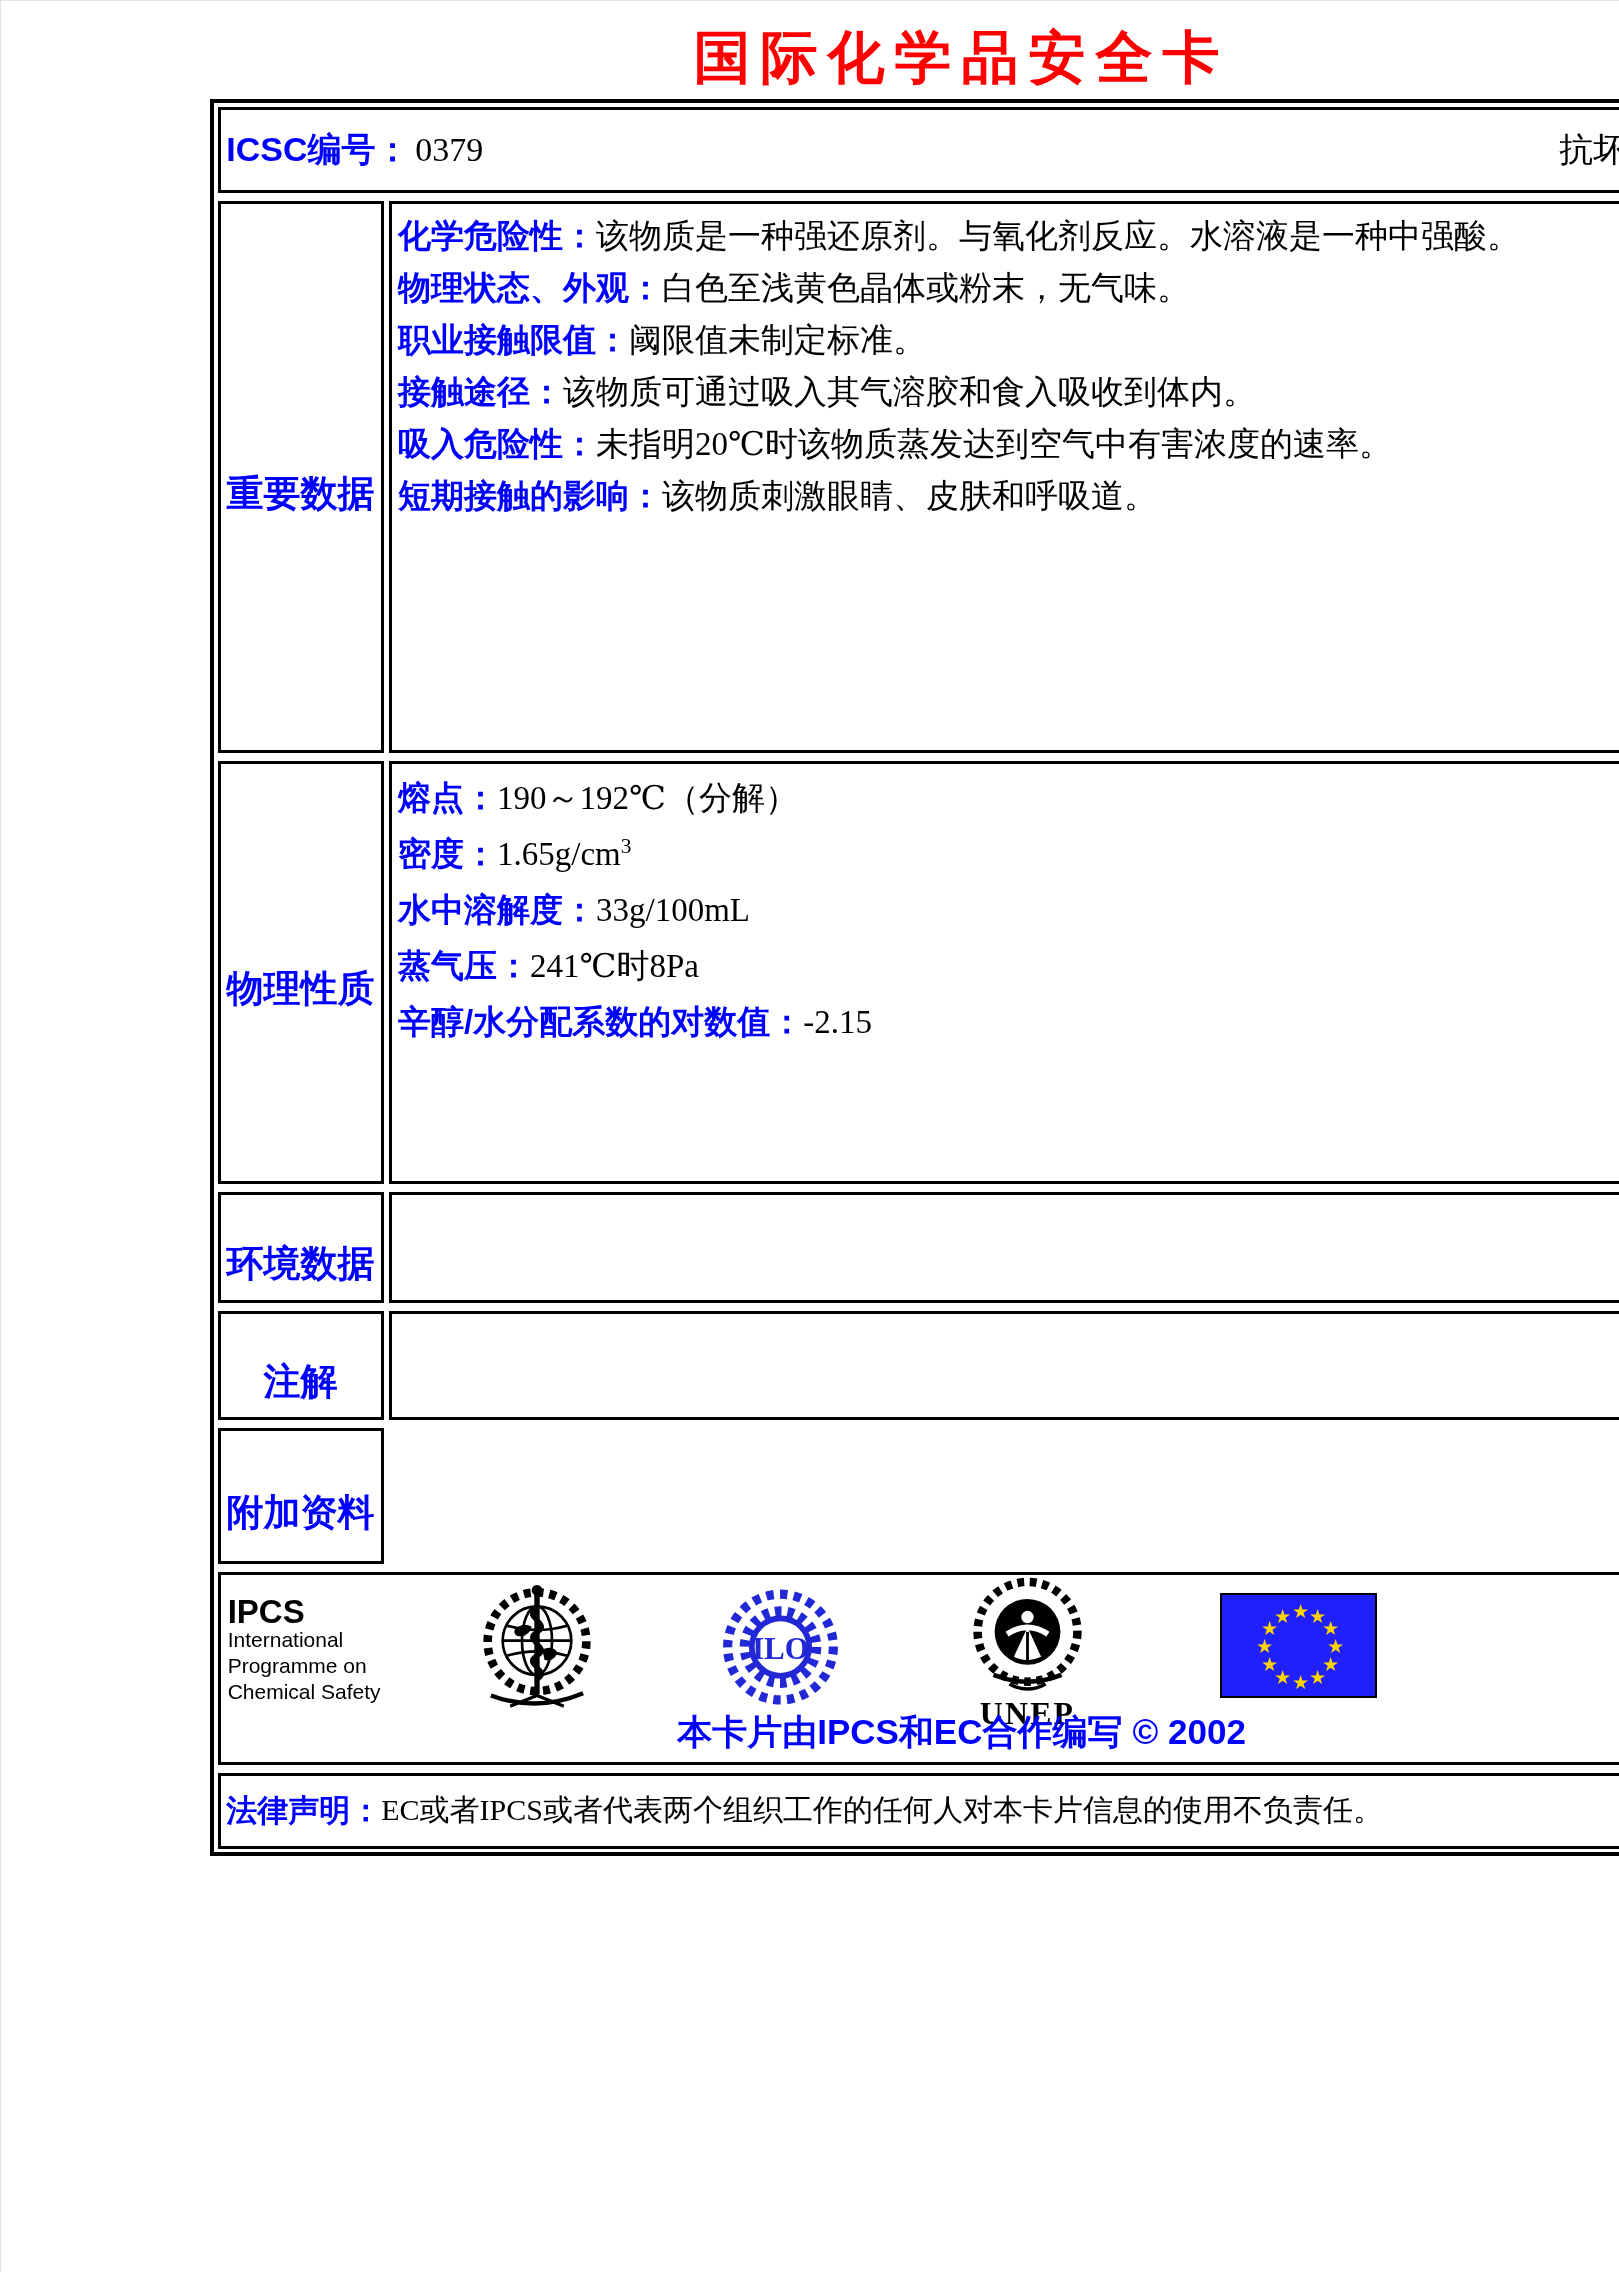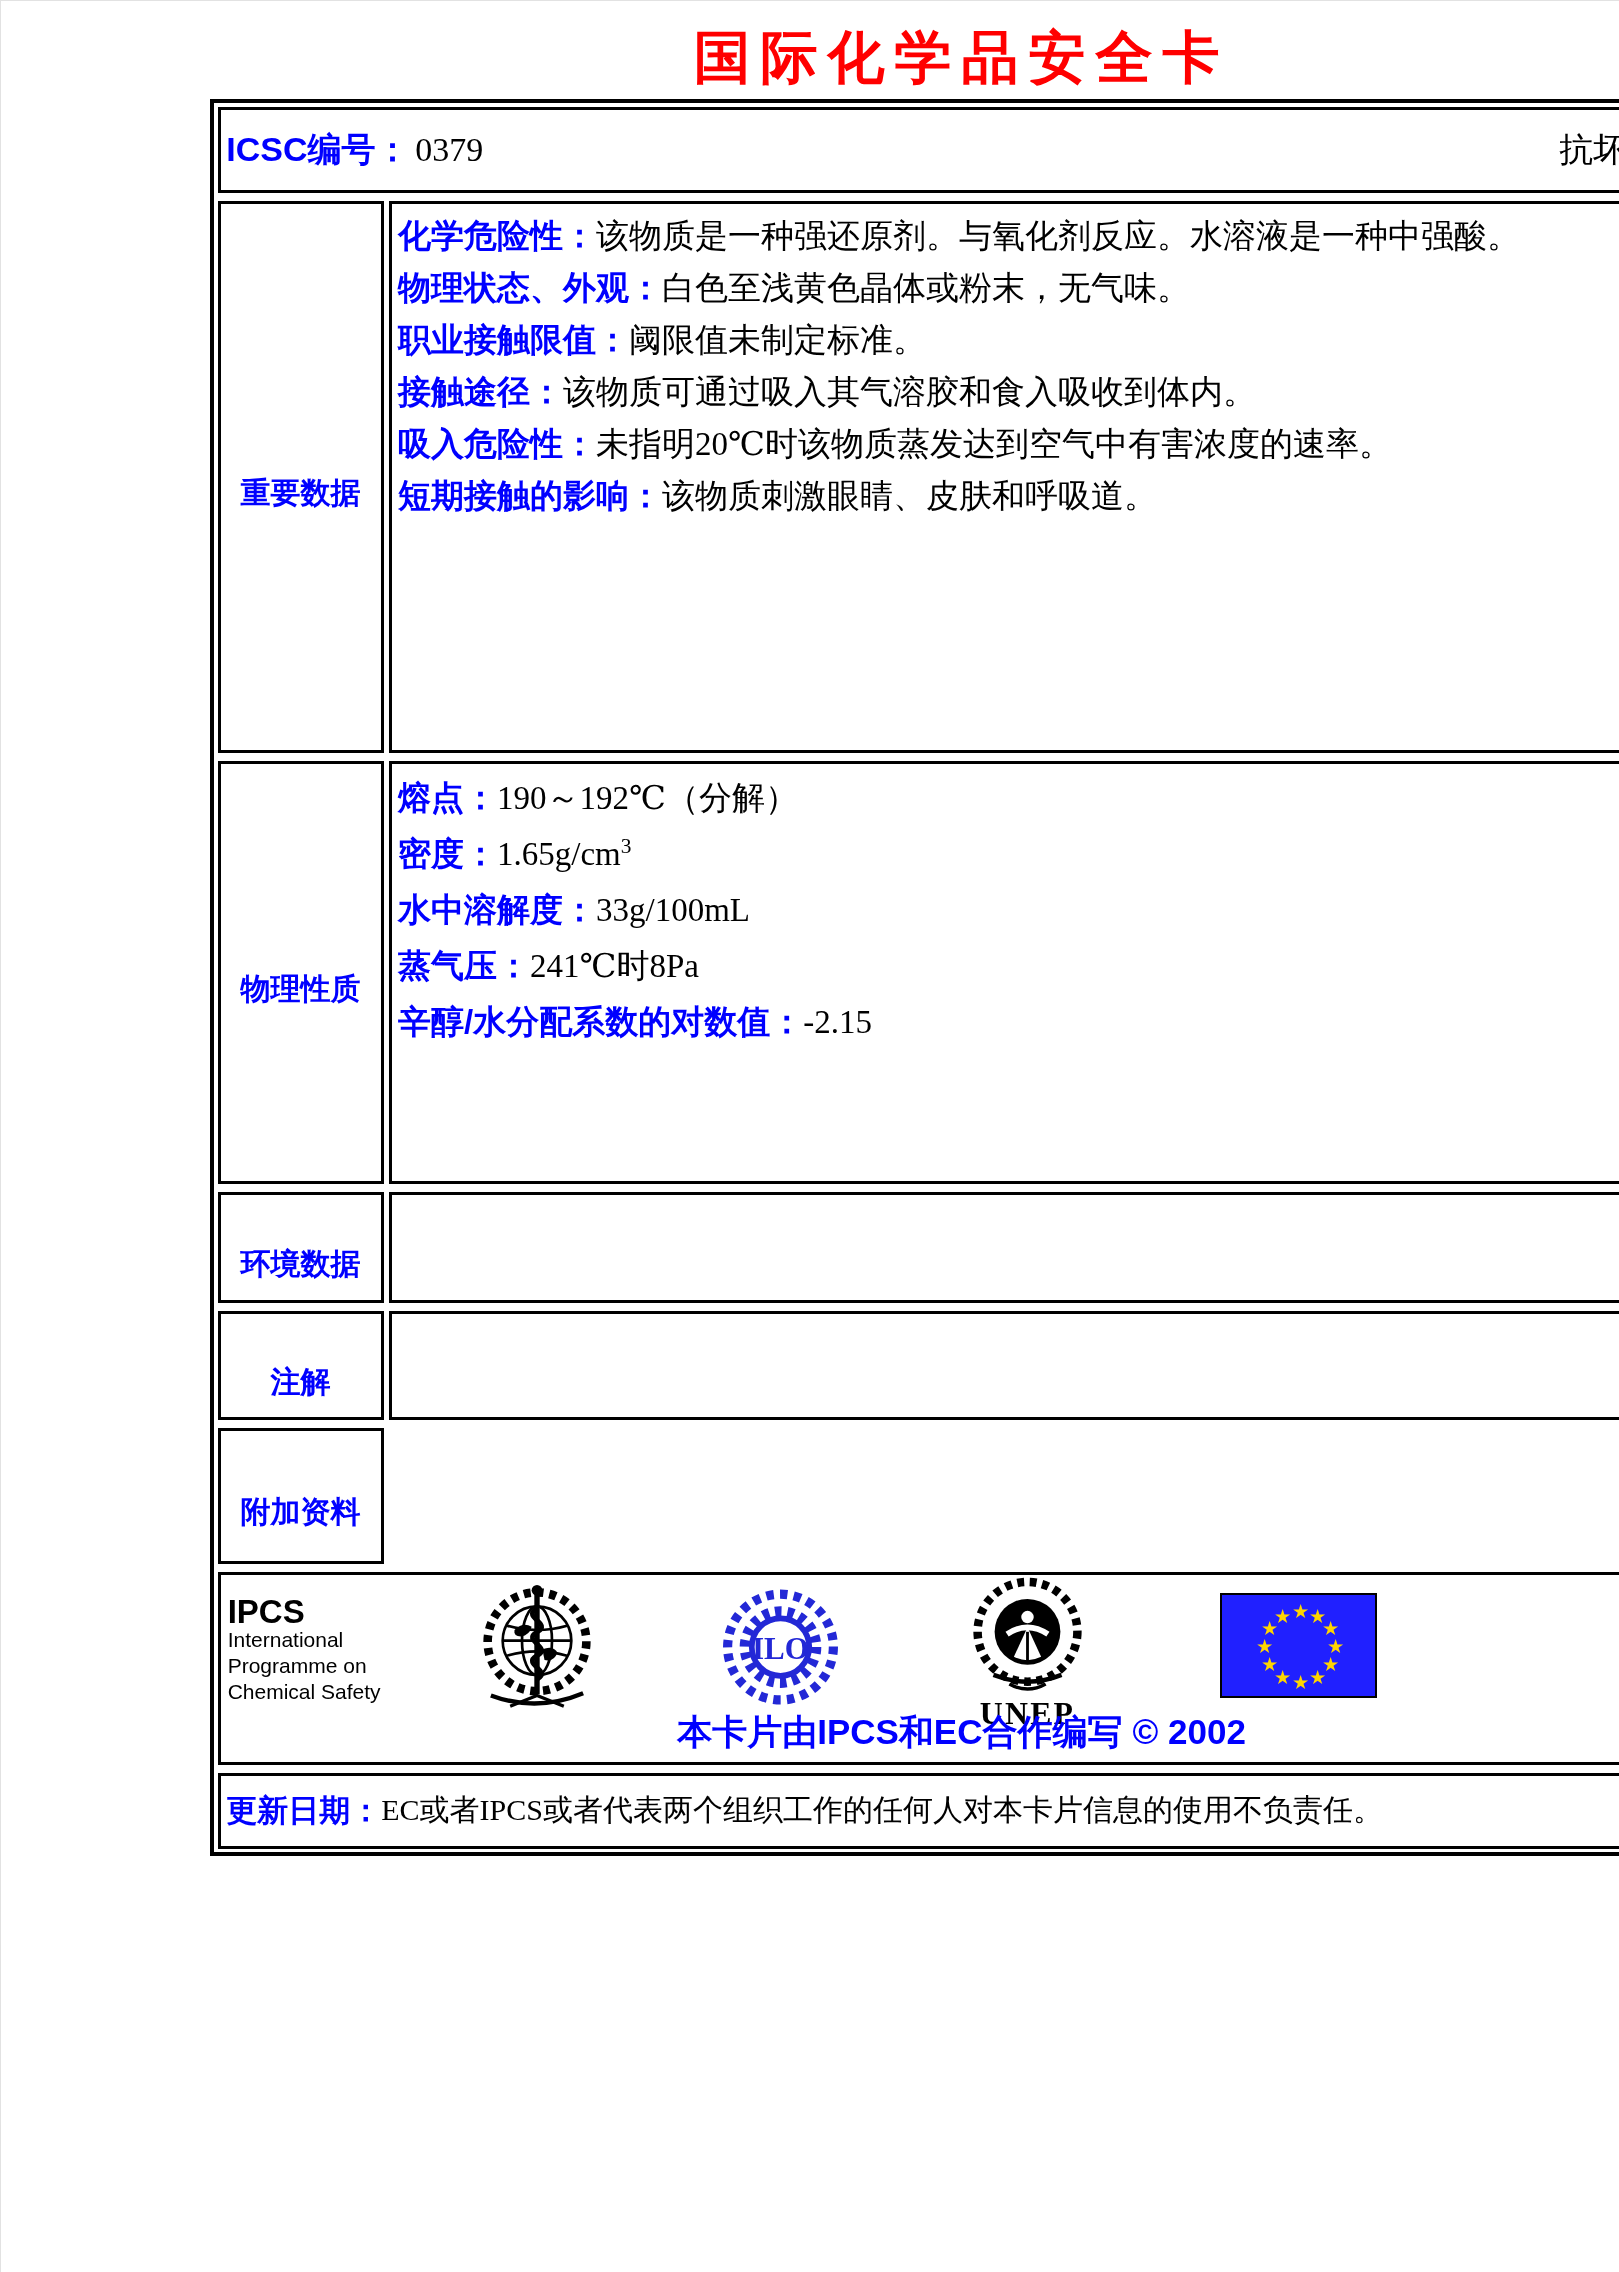--- a/index.html
+++ b/index.html
@@ -44,21 +44,21 @@
     font-family:"Liberation Sans","DejaVu Sans",sans-serif;
   }
   .icsc-num { font-size:34px; padding-left:5.7px; }
   .chem-name { font-size:34px;text-align:center; }
 
   
   .label-cell {
     flex:0 0 166px; width:166px;
     display:flex; align-items:center; justify-content:center;
   }
-  .label-cell .blue-label { font-size:30px;margin-top:34px; }
+  .label-cell .blue-label { font-size:37px;margin-top:34px; }
 
   
   .content-cell { flex:1; padding:5.7px 7.1px 5.7px 5.7px; font-size:33px; }
   .content-cell p { margin:0; line-height:52px; }
   .phys p { line-height:56px; }
   .content-cell .blue-label { font-size:33px; }
   sup.cube { font-size:21.4px; vertical-align:super; line-height:0; }
 
   .row-imp   { min-height:552px; }
   .row-phys  { min-height:423px; }
@@ -226,20 +226,20 @@
         </div>
 
         <div class="footer-caption">
           <span>本卡片由IPCS和EC合作编写</span><span class="copy">© 2002</span>
         </div>
       </div>
     </div>
 
     <div class="row row-legal">
       <div class="cell legal-cell">
-        <span class="blue-label">更新日期：</span>
+        <span class="blue-label">法律声明：</span>
         <span class="legal-text">EC或者IPCS或者代表两个组织工作的任何人对本卡片信息的使用不负责任。</span>
       </div>
     </div>
 
   </div>
 </div>
 
 
 </body></html>

